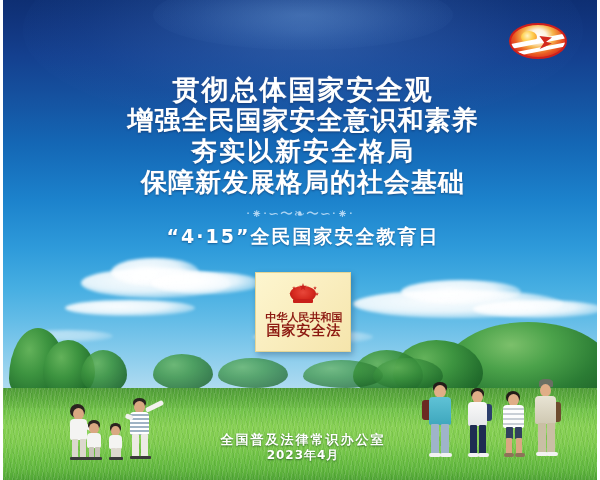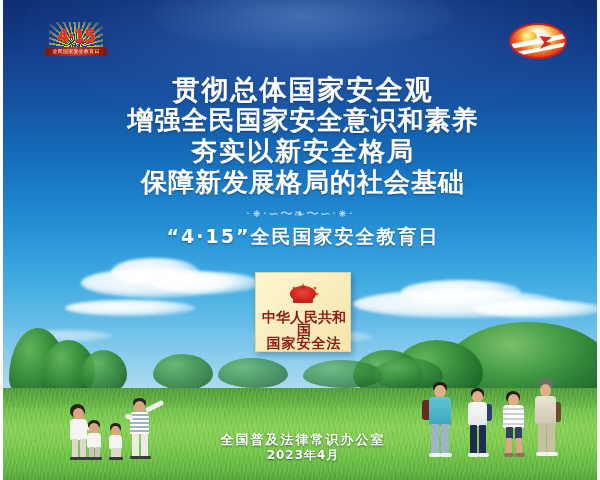--- a/index.html
+++ b/index.html
@@ -378,21 +378,21 @@
     position: absolute;
     left: 0;
     top: 38px;
     width: 96px;
     text-align: center;
     font-family: "DejaVu Sans", sans-serif;
     font-weight: bold;
     color: #8d1a12;
   }
   .lawbook .booktext .bt1 {
-    font-size: 14px;
+    font-size: 11px;
     line-height: 13px;
     letter-spacing: 0px;
   }
   .lawbook .booktext .bt2 {
     font-size: 14px;
     line-height: 13px;
     letter-spacing: 1px;
   }
 
   
@@ -635,25 +635,20 @@
     <div class="tree m4"></div>
   </div>
 
   <div class="grass">
     <div class="grass-far"></div>
     <div class="grass-texture"></div>
   </div>
 
   <div class="header">
 
-    <div class="logo-415">
-      <div class="rays"></div>
-      <div class="digits">4·15</div>
-      <div class="caption">全民国家安全教育日</div>
-    </div>
 
     <div class="logo-oval">
       <div class="sun"></div>
       <div class="band b1"></div>
       <div class="band b2"></div>
       <div class="mark"></div>
     </div>
 
   </div>
 

